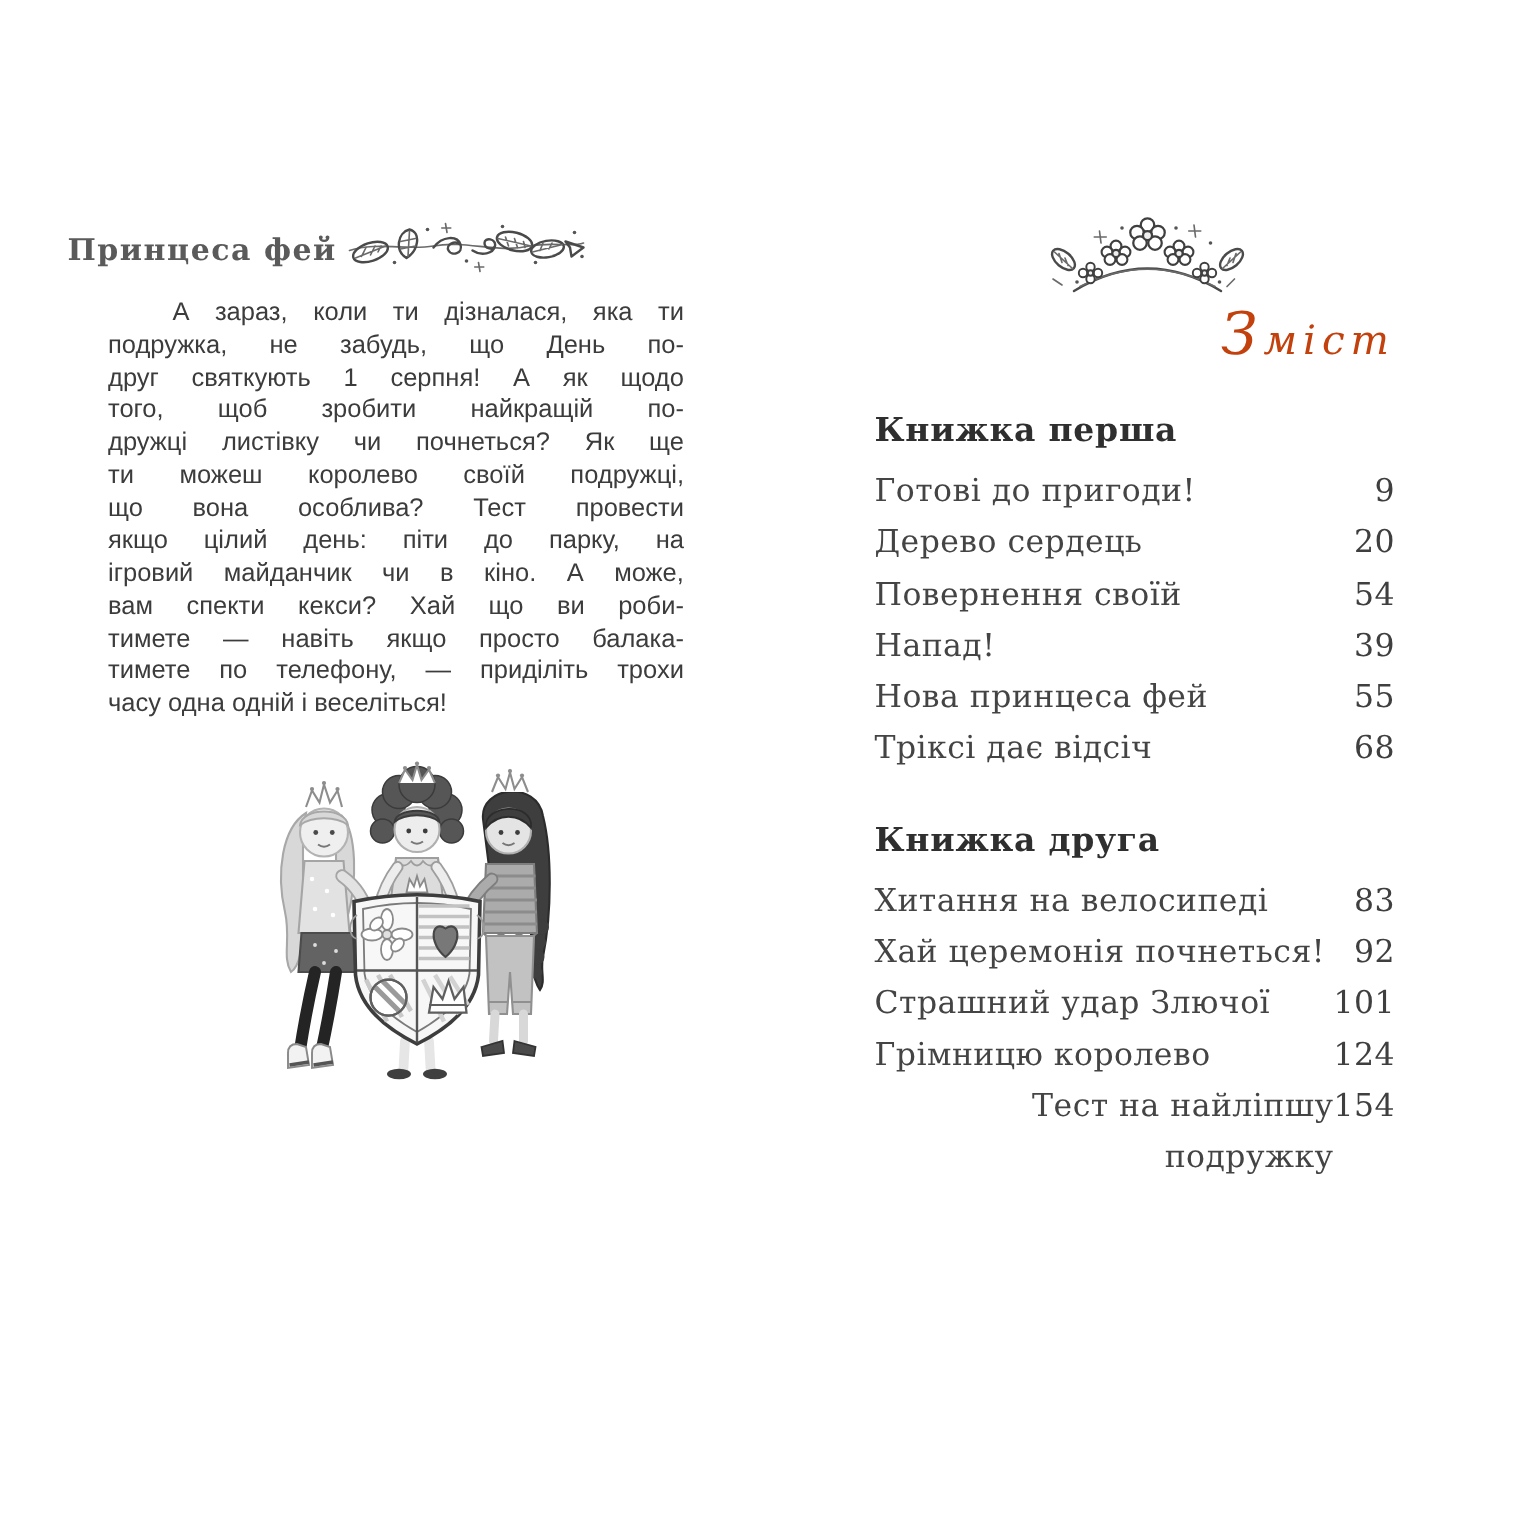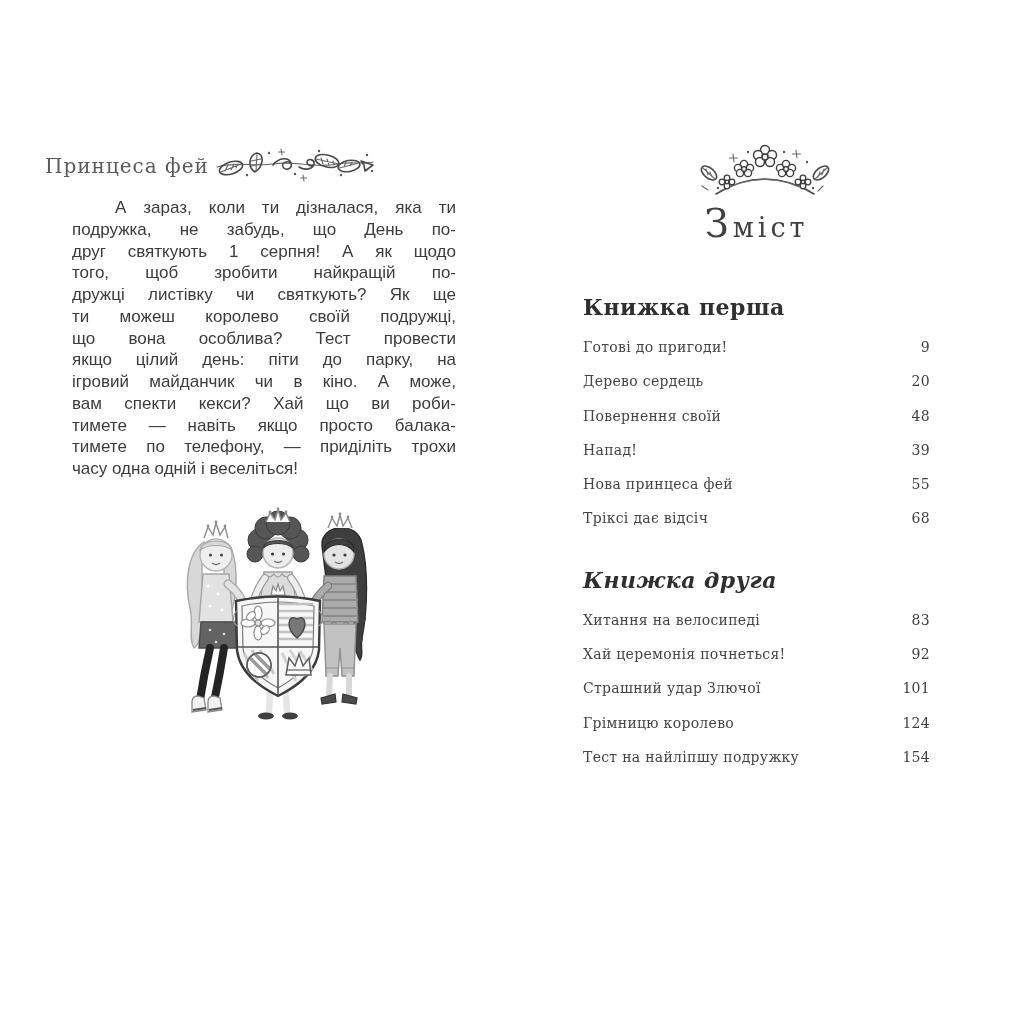--- a/index.html
+++ b/index.html
@@ -15,53 +15,54 @@
 
   
   .running-head{
     position:absolute;left:45px;top:140px;height:52px;
     display:flex;align-items:center;gap:6px;
   }
   .running-head .rh-title{
     font-family:"DejaVu Serif", serif;
     font-size:20px;color:#5a5a5a;letter-spacing:1px;
     white-space:nowrap;
+    font-weight:bold;
   }
   .paragraph{
     position:absolute;left:72px;top:197px;width:384px;
     font-size:17px;color:#3c3c3c;
   }
   .pline{height:21.75px;line-height:21.75px;white-space:nowrap;}
   .pline.just{display:flex;justify-content:space-between;}
   .pline .indent{width:26px;flex:0 0 26px;}
   .illustration{
     position:absolute;left:158px;top:498px;width:240px;height:232px;
   }
 
   
   .crown-wrap{position:absolute;left:188px;top:142px;width:130px;height:58px;}
   .contents-title{
     position:absolute;left:71px;top:201px;width:347px;
-    text-align:center;
+    text-align:right;
     font-family:"DejaVu Serif", serif;
-    font-size:27px;letter-spacing:4px;color:#404040;
+    font-size:27px;letter-spacing:4px;color:#c2410c;font-style:italic;
   }
   .contents-title::first-letter{font-size:39px;}
   .toc{
     position:absolute;left:71px;top:270px;width:347px;
-    font-family:"DejaVu Serif", serif;color:#444444;margin-top:20px;
+    font-family:"DejaVu Serif", serif;color:#444444;
   }
   .toc-heading{
     font-size:22px;font-weight:bold;color:#2f2f2f;
     height:40px;line-height:34px;letter-spacing:0.5px;
   }
-  .toc-heading.second{margin-top:27px;font-style:italic;}
+  .toc-heading.second{margin-top:27px;}
   .toc-row{
     display:flex;justify-content:space-between;align-items:baseline;
-    height:34.3px;line-height:34.3px;font-size:14px;letter-spacing:0.3px;
+    height:34.3px;line-height:34.3px;font-size:21px;letter-spacing:0.3px;text-align:right;
   }
   .toc-page{color:#3f3f3f;}
   svg .ln{fill:none;stroke:#4a4a4a;stroke-width:1.6;stroke-linecap:round;stroke-linejoin:round;}
   svg .thin{fill:none;stroke:#6a6a6a;stroke-width:1.1;stroke-linecap:round;}
 </style>
 </head>
 <body>
 
 <div class="page" id="left-page">
 
@@ -133,21 +134,21 @@
         <span>того,</span>
         <span>щоб</span>
         <span>зробити</span>
         <span>найкращій</span>
         <span>по-</span>
       </div>
       <div class="pline just">
         <span>дружці</span>
         <span>листівку</span>
         <span>чи</span>
-        <span>святкують?</span>
+        <span>почнеться?</span>
         <span>Як</span>
         <span>ще</span>
       </div>
       <div class="pline just">
         <span>ти</span>
         <span>можеш</span>
         <span>королево</span>
         <span>своїй</span>
         <span>подружці,</span>
       </div>
@@ -408,21 +409,21 @@
       <div class="toc-row">
         <span class="toc-label">Готові до пригоди!</span>
         <span class="toc-page">9</span>
       </div>
       <div class="toc-row">
         <span class="toc-label">Дерево сердець</span>
         <span class="toc-page">20</span>
       </div>
       <div class="toc-row">
         <span class="toc-label">Повернення своїй</span>
-        <span class="toc-page">48</span>
+        <span class="toc-page">54</span>
       </div>
       <div class="toc-row">
         <span class="toc-label">Напад!</span>
         <span class="toc-page">39</span>
       </div>
       <div class="toc-row">
         <span class="toc-label">Нова принцеса фей</span>
         <span class="toc-page">55</span>
       </div>
       <div class="toc-row">

